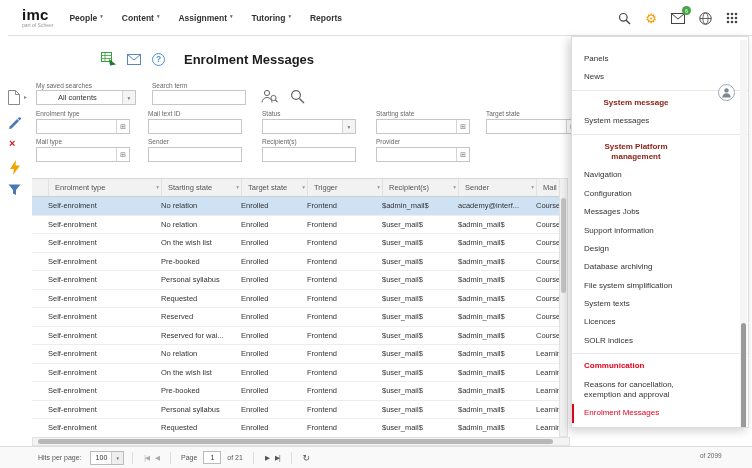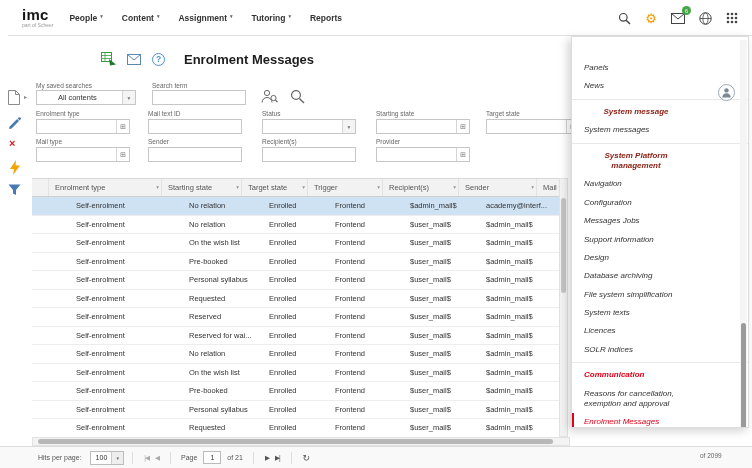--- a/index.html
+++ b/index.html
@@ -52,21 +52,21 @@
 .f-box{height:15px;border:1px solid #c6c6c6;background:#fff;display:flex;align-items:center;}
 .f-suffix{margin-left:auto;width:13px;height:100%;border-left:1px solid #d5d5d5;display:flex;align-items:center;justify-content:center;font-size:7px;color:#777;background:#fff;}
 .f-suffix.caret{font-size:5.5px;background:#f4f4f4;}
 
 
 .grid{position:absolute;left:32px;top:178px;width:527px;height:259px;overflow:hidden;border-top:1px solid #d8d8d8;}
 .gr{display:flex;width:562px;}
 .hrow{height:18px;background:#f2f2f2;border-bottom:1px solid #cfcfcf;}
 .hcell{position:relative;font-size:7.5px;color:#555;line-height:17px;padding:0 10px 0 6px;border-right:1px solid #e2e2e2;white-space:nowrap;overflow:hidden;flex:none;}
 .hcaret{position:absolute;right:2px;top:0;line-height:17px;font-size:5.5px;color:#999;}
-.row{height:18.5px;border-bottom:1px solid #ededed;background:#fff;padding-left:28px;}
+.row{height:18.5px;border-bottom:1px solid #ededed;background:#fff;}
 .row.sel{background:#cfe2f4;}
 .cell{font-size:7.5px;color:#333;line-height:18px;padding-left:6px;white-space:nowrap;overflow:hidden;flex:none;}
 .gr > :nth-child(1){width:10px;}
 .gr > :nth-child(2){width:113px;}
 .gr > :nth-child(3){width:80px;}
 .gr > :nth-child(4){width:66px;}
 .gr > :nth-child(5){width:75px;}
 .gr > :nth-child(6){width:76px;}
 .gr > :nth-child(7){width:78px;}
 .gr > :nth-child(8){width:64px;}
@@ -86,21 +86,21 @@
 .pg-btn.dim{color:#aaa;}
 .pg-refresh{font-size:9px;letter-spacing:0;}
 .pg-input{display:inline-flex;align-items:center;justify-content:center;width:18px;height:13px;border:1px solid #bbb;background:#fff;margin:0 4px;font-size:7px;color:#333;}
 .pg-label{margin:0 2px;white-space:nowrap;}
 .total{position:absolute;left:700px;top:452px;font-size:6.5px;color:#666;z-index:40;}
 
 
 .round-btn{position:absolute;left:718px;top:84px;width:17px;height:17px;border:1px solid #9aa7b5;background:#fff;border-radius:50%;display:flex;align-items:center;justify-content:center;z-index:40;}
 
 
-.panel{position:absolute;left:571px;top:36px;width:178px;height:392px;background:#fff;border:1px solid #dcdcdc;box-shadow:-3px 3px 9px rgba(0,0,0,.18);z-index:30;padding-top:22px;overflow:hidden;font-style:italic;}
+.panel{position:absolute;left:571px;top:36px;width:178px;height:392px;background:#fff;border:1px solid #dcdcdc;box-shadow:-3px 3px 9px rgba(0,0,0,.18);z-index:30;padding-top:13px;overflow:hidden;}
 .p-item{width:116px;padding:4px 0 4px 12px;font-size:8px;line-height:1.3;color:#333;cursor:default;}
 .p-head{font-weight:bold;color:#8c2318;text-align:center;}
 .p-head-red{font-weight:bold;color:#e2001a;}
 .p-active{color:#e2001a;border-left:2px solid #e2001a;padding-left:10px;}
 .p-div{border-top:1px solid #e8e8e8;margin:3px 0;}
 .panel-scroll{position:absolute;right:1px;top:3px;width:7px;height:424px;background:#f5f5f5;}
 .panel-thumb{position:absolute;left:1px;top:283px;width:5px;height:112px;background:#9a9a9a;border-radius:3px;}
 </style>
 </head>
 <body>

